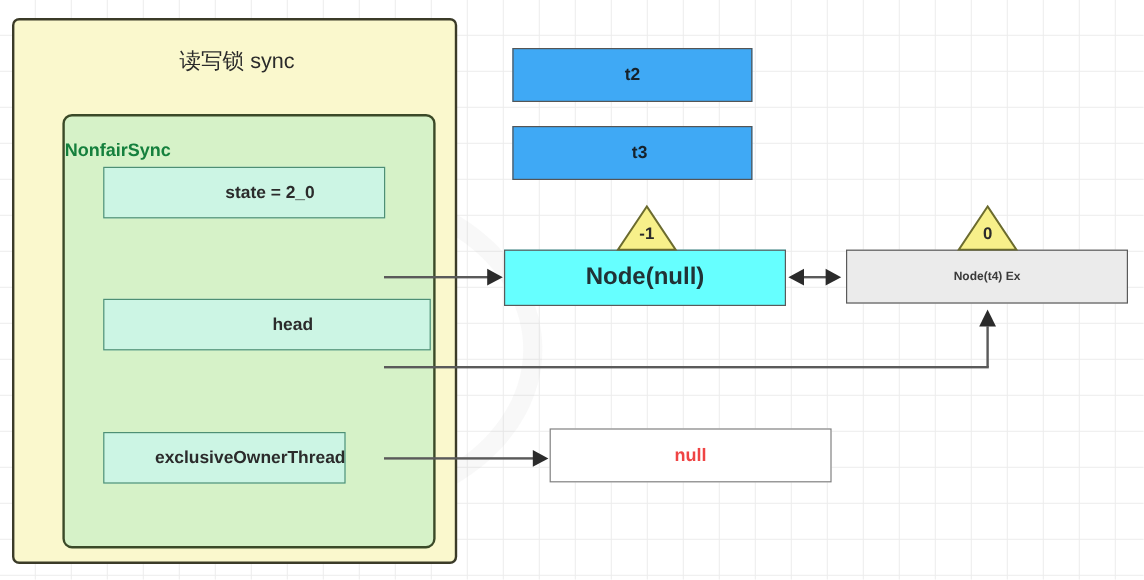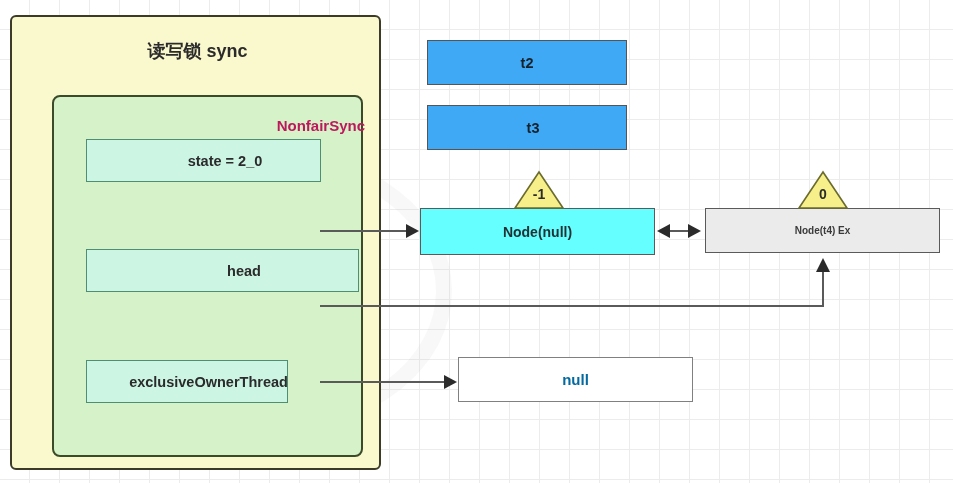--- a/index.html
+++ b/index.html
@@ -36,35 +36,35 @@
   .outer-yellow{
     left:10px;top:15px;width:371px;height:455px;
     background:#faf8cd;
     border:2px solid #3b3b28;
     border-radius:6px;
     display:block;
   }
   .outer-title{
     position:absolute;left:0;top:22px;width:371px;
     text-align:center;
-    font-size:18px;font-weight:bold;color:#2b2b2b;
+    font-size:18px;font-weight:normal;color:#2b2b2b;
   }
 
   
   .inner-green{
     left:40px;top:78px;width:311px;height:362px;
     background:#d6f2c8;
     border:2px solid #3b4a28;
     border-radius:8px;
     display:block;
   }
   .inner-title{
     position:absolute;left:0;top:20px;width:311px;
-    text-align:right;
-    font-size:15px;font-weight:bold;color:#be185d;
+    text-align:left;
+    font-size:15px;font-weight:bold;color:#15803d;
   }
 
   
   .field{
     background:#ccf5e4;
     border:1.5px solid #4e8f74;
     font-size:14.5px;
     height:43px;
     padding-left:43px;
   }
@@ -82,33 +82,33 @@
     left:427px;width:200px;height:45px;
   }
   .t-t2{top:40px;}
   .t-t3{top:105px;padding-left:12px;}
 
   
   .node-null{
     left:420px;top:208px;width:235px;height:47px;
     background:#66ffff;
     border:1.5px solid #5a5a5a;
-    font-size:14px;color:#213236;
+    font-size:20px;color:#213236;
   }
   .node-ex{
     left:705px;top:208px;width:235px;height:45px;
     background:#ebebeb;
     border:1.5px solid #5a5a5a;
     font-size:10px;color:#3a3a3a;
   }
   .null-box{
     left:458px;top:357px;width:235px;height:45px;
     background:#ffffff;
     border:1.5px solid #808080;
-    font-size:15px;color:#0369a1;
+    font-size:15px;color:#ef4444;
   }
 
   
   .flag{
     position:absolute;
     width:52px;height:40px;
   }
   .flag .num{
     position:absolute;left:0;top:16px;width:52px;
     text-align:center;

